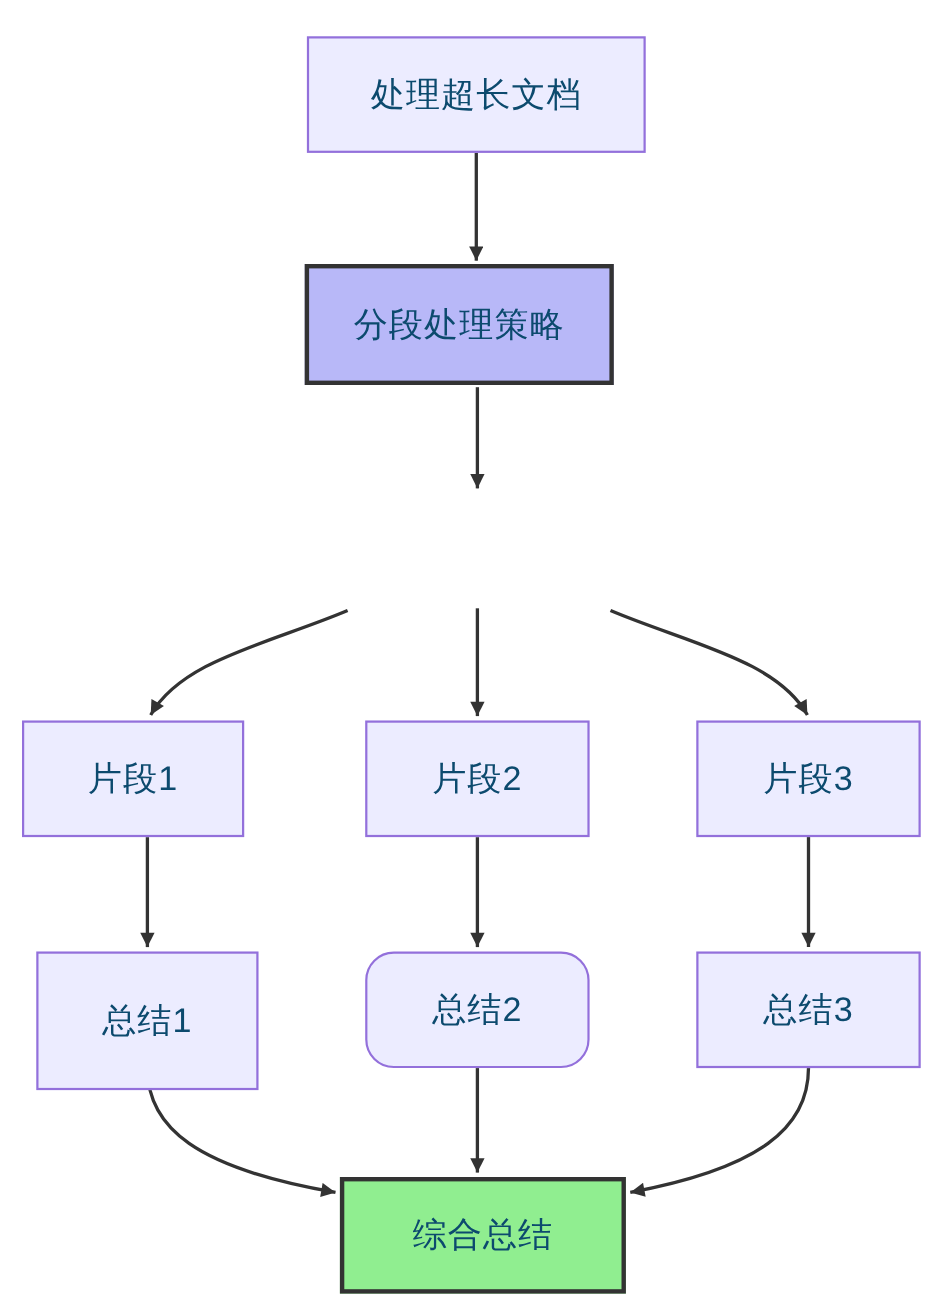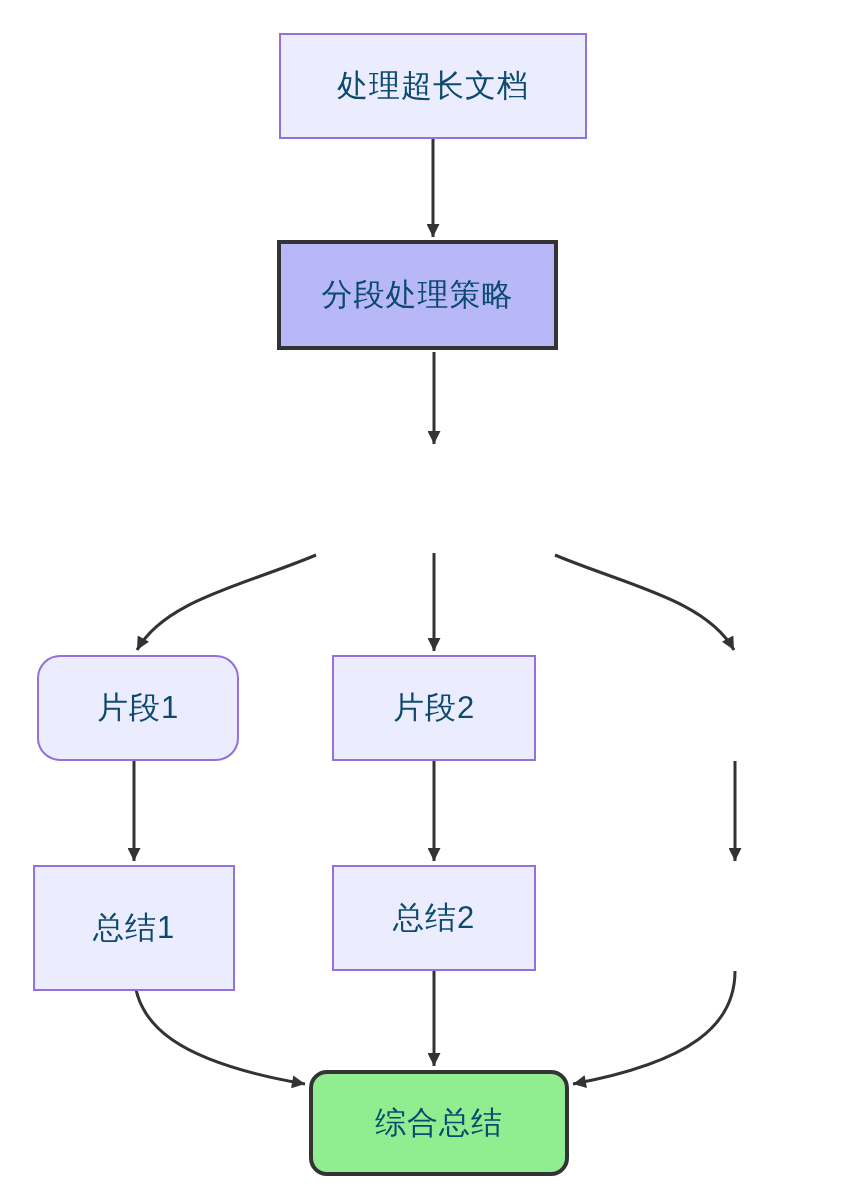--- a/index.html
+++ b/index.html
@@ -35,21 +35,21 @@
     text-align: center;
     white-space: nowrap;
   }
   .node.emphasis {
     border: 4px solid #333333;
   }
   
   .n-a  { left: 279px; top: 33px;   width: 308px; height: 106px; }
   .n-b  { left: 277px; top: 240px;  width: 281px; height: 110px; }
   .n-c  { left: 310px; top: 447px;  width: 251px; height: 106px; }
-  .n-d1 { left: 37px;  top: 655px;  width: 202px; height: 106px; border-radius: 23px; }
+  .n-d1 { left: 20px;  top: 655px;  width: 202px; height: 106px; }
   .n-d2 { left: 332px; top: 655px;  width: 204px; height: 106px; }
   .n-d3 { left: 633px; top: 655px;  width: 204px; height: 106px; }
   .n-e1 { left: 33px;  top: 865px;  width: 202px; height: 126px; }
   .n-e2 { left: 332px; top: 865px;  width: 204px; height: 106px; }
   .n-e3 { left: 633px; top: 865px;  width: 204px; height: 106px; }
   .n-f  { left: 309px; top: 1070px; width: 260px; height: 106px; }
 </style>
 </head>
 <body>
 
@@ -78,21 +78,23 @@
 
   <div class="node n-a" style="background-color: rgb(236, 236, 255); border-color: rgb(147, 112, 219);">处理超长文档</div>
 
   <div class="node n-b emphasis" style="background-color: rgb(184, 184, 248); border-color: rgb(51, 51, 51);">分段处理策略</div>
 
 
   <div class="node n-d1" style="background-color: rgb(236, 236, 255); border-color: rgb(147, 112, 219);">片段1</div>
 
   <div class="node n-d2" style="background-color: rgb(236, 236, 255); border-color: rgb(147, 112, 219);">片段2</div>
 
+  <div class="node n-d3" style="background-color: rgb(236, 236, 255); border-color: rgb(147, 112, 219);">片段3</div>
 
   <div class="node n-e1" style="background-color: rgb(236, 236, 255); border-color: rgb(147, 112, 219);">总结1</div>
 
-  <div class="node n-e2" style="background-color: rgb(236, 236, 255); border-color: rgb(147, 112, 219);">总结2</div>
+  <div class="node n-e2" style="background-color: rgb(236, 236, 255); border-color: rgb(147, 112, 219); border-radius: 26px;">总结2</div>
 
+  <div class="node n-e3" style="background-color: rgb(236, 236, 255); border-color: rgb(147, 112, 219);">总结3</div>
 
-  <div class="node n-f emphasis" style="background-color: rgb(144, 238, 144); border-color: rgb(51, 51, 51); border-radius: 18px;">综合总结</div>
+  <div class="node n-f emphasis" style="background-color: rgb(144, 238, 144); border-color: rgb(51, 51, 51);">综合总结</div>
 
 </div>
 
 </body></html>

